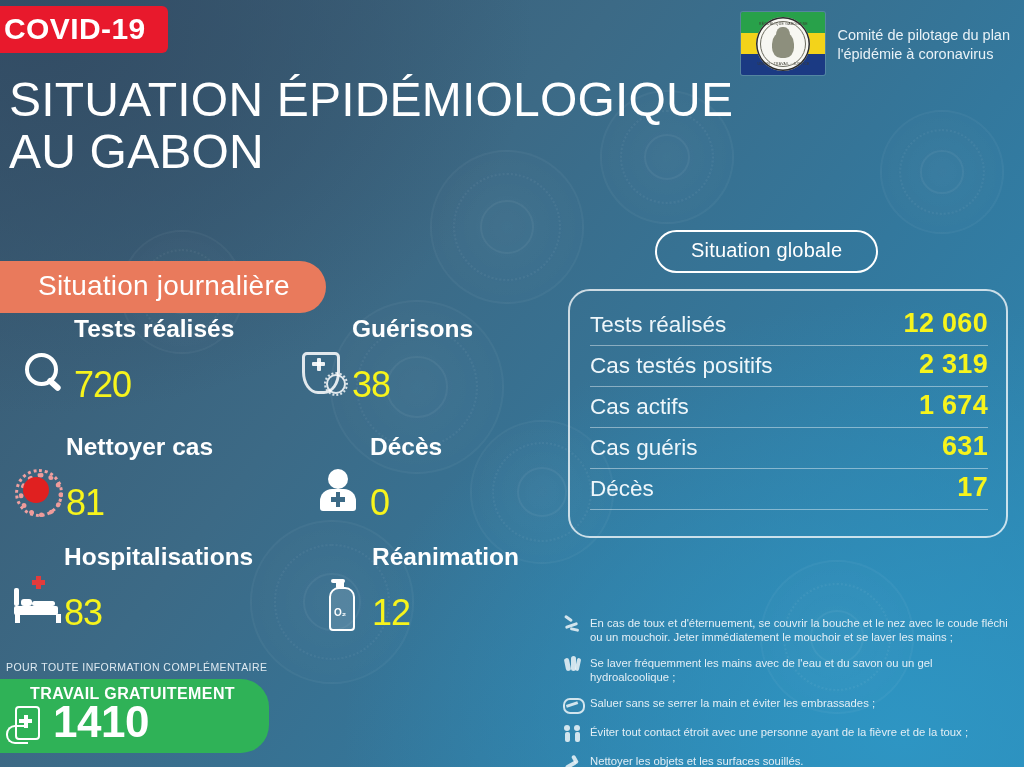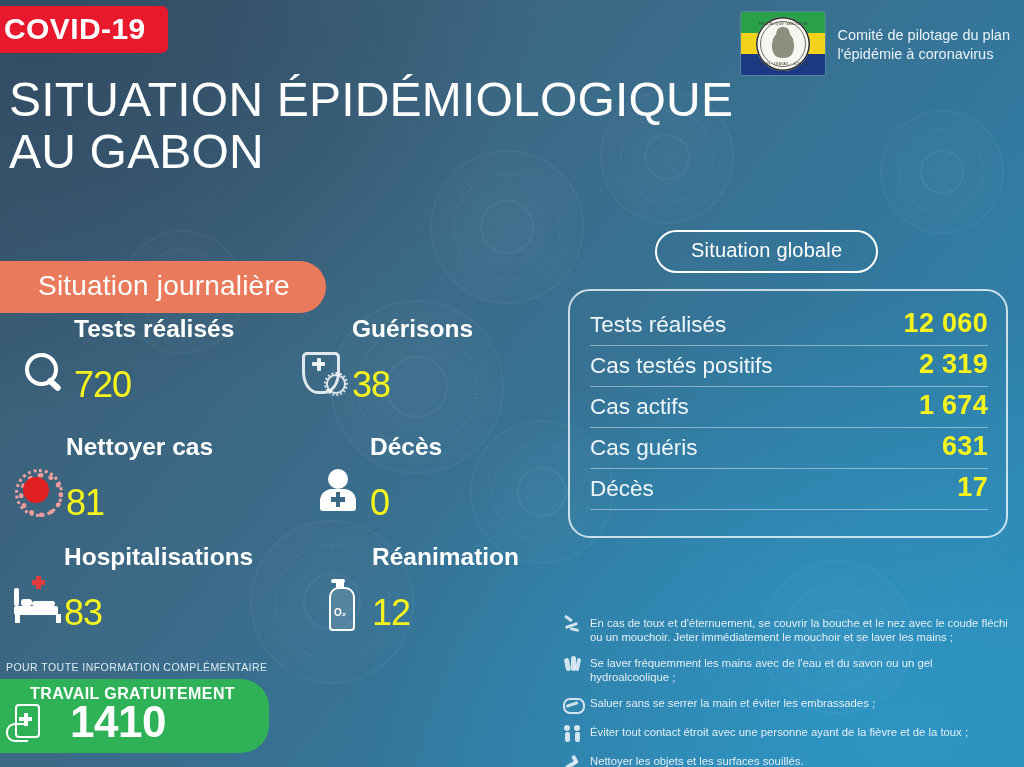--- a/index.html
+++ b/index.html
@@ -121,21 +121,21 @@
   .o2 .lab{position:absolute;left:12px;top:30px;width:16px;text-align:center;
      font-size:10px;color:#fff;font-weight:bold;}
 
   
   .hotline-top{position:absolute;left:6px;top:661px;font-size:10.5px;letter-spacing:.45px;
      color:#dfeaf1;font-weight:normal;}
   .hotline{
     position:absolute;left:-40px;top:679px;background:#2fb257;border-radius:0 28px 28px 0;
     padding:6px 34px 9px 46px;display:flex;flex-direction:column;align-items:flex-start;}
   .hotline .ht{font-size:16px;font-weight:bold;letter-spacing:.4px;color:#fff;margin-left:24px;}
-  .hotline .hrow{display:flex;align-items:center;gap:24px;margin-top:-3px;}
+  .hotline .hrow{display:flex;align-items:flex-end;gap:7px;margin-top:-3px;}
   .hotline .num{font-size:44px;font-weight:bold;color:#fff;line-height:1;letter-spacing:-.5px;}
   .phand{position:relative;width:40px;height:40px;}
   .phand .phone{position:absolute;left:9px;top:2px;width:21px;height:30px;border-radius:4px;
      border:2.5px solid #fff;}
   .phand .cx,.phand .cy{position:absolute;background:#fff;}
   .phand .cx{left:13px;top:15px;width:13px;height:4px;}
   .phand .cy{left:17.5px;top:10.5px;width:4px;height:13px;}
   .phand .hand{position:absolute;left:0;bottom:0;width:20px;height:15px;
      border:2.5px solid #fff;border-right:none;border-radius:9px 0 0 9px;}
 

